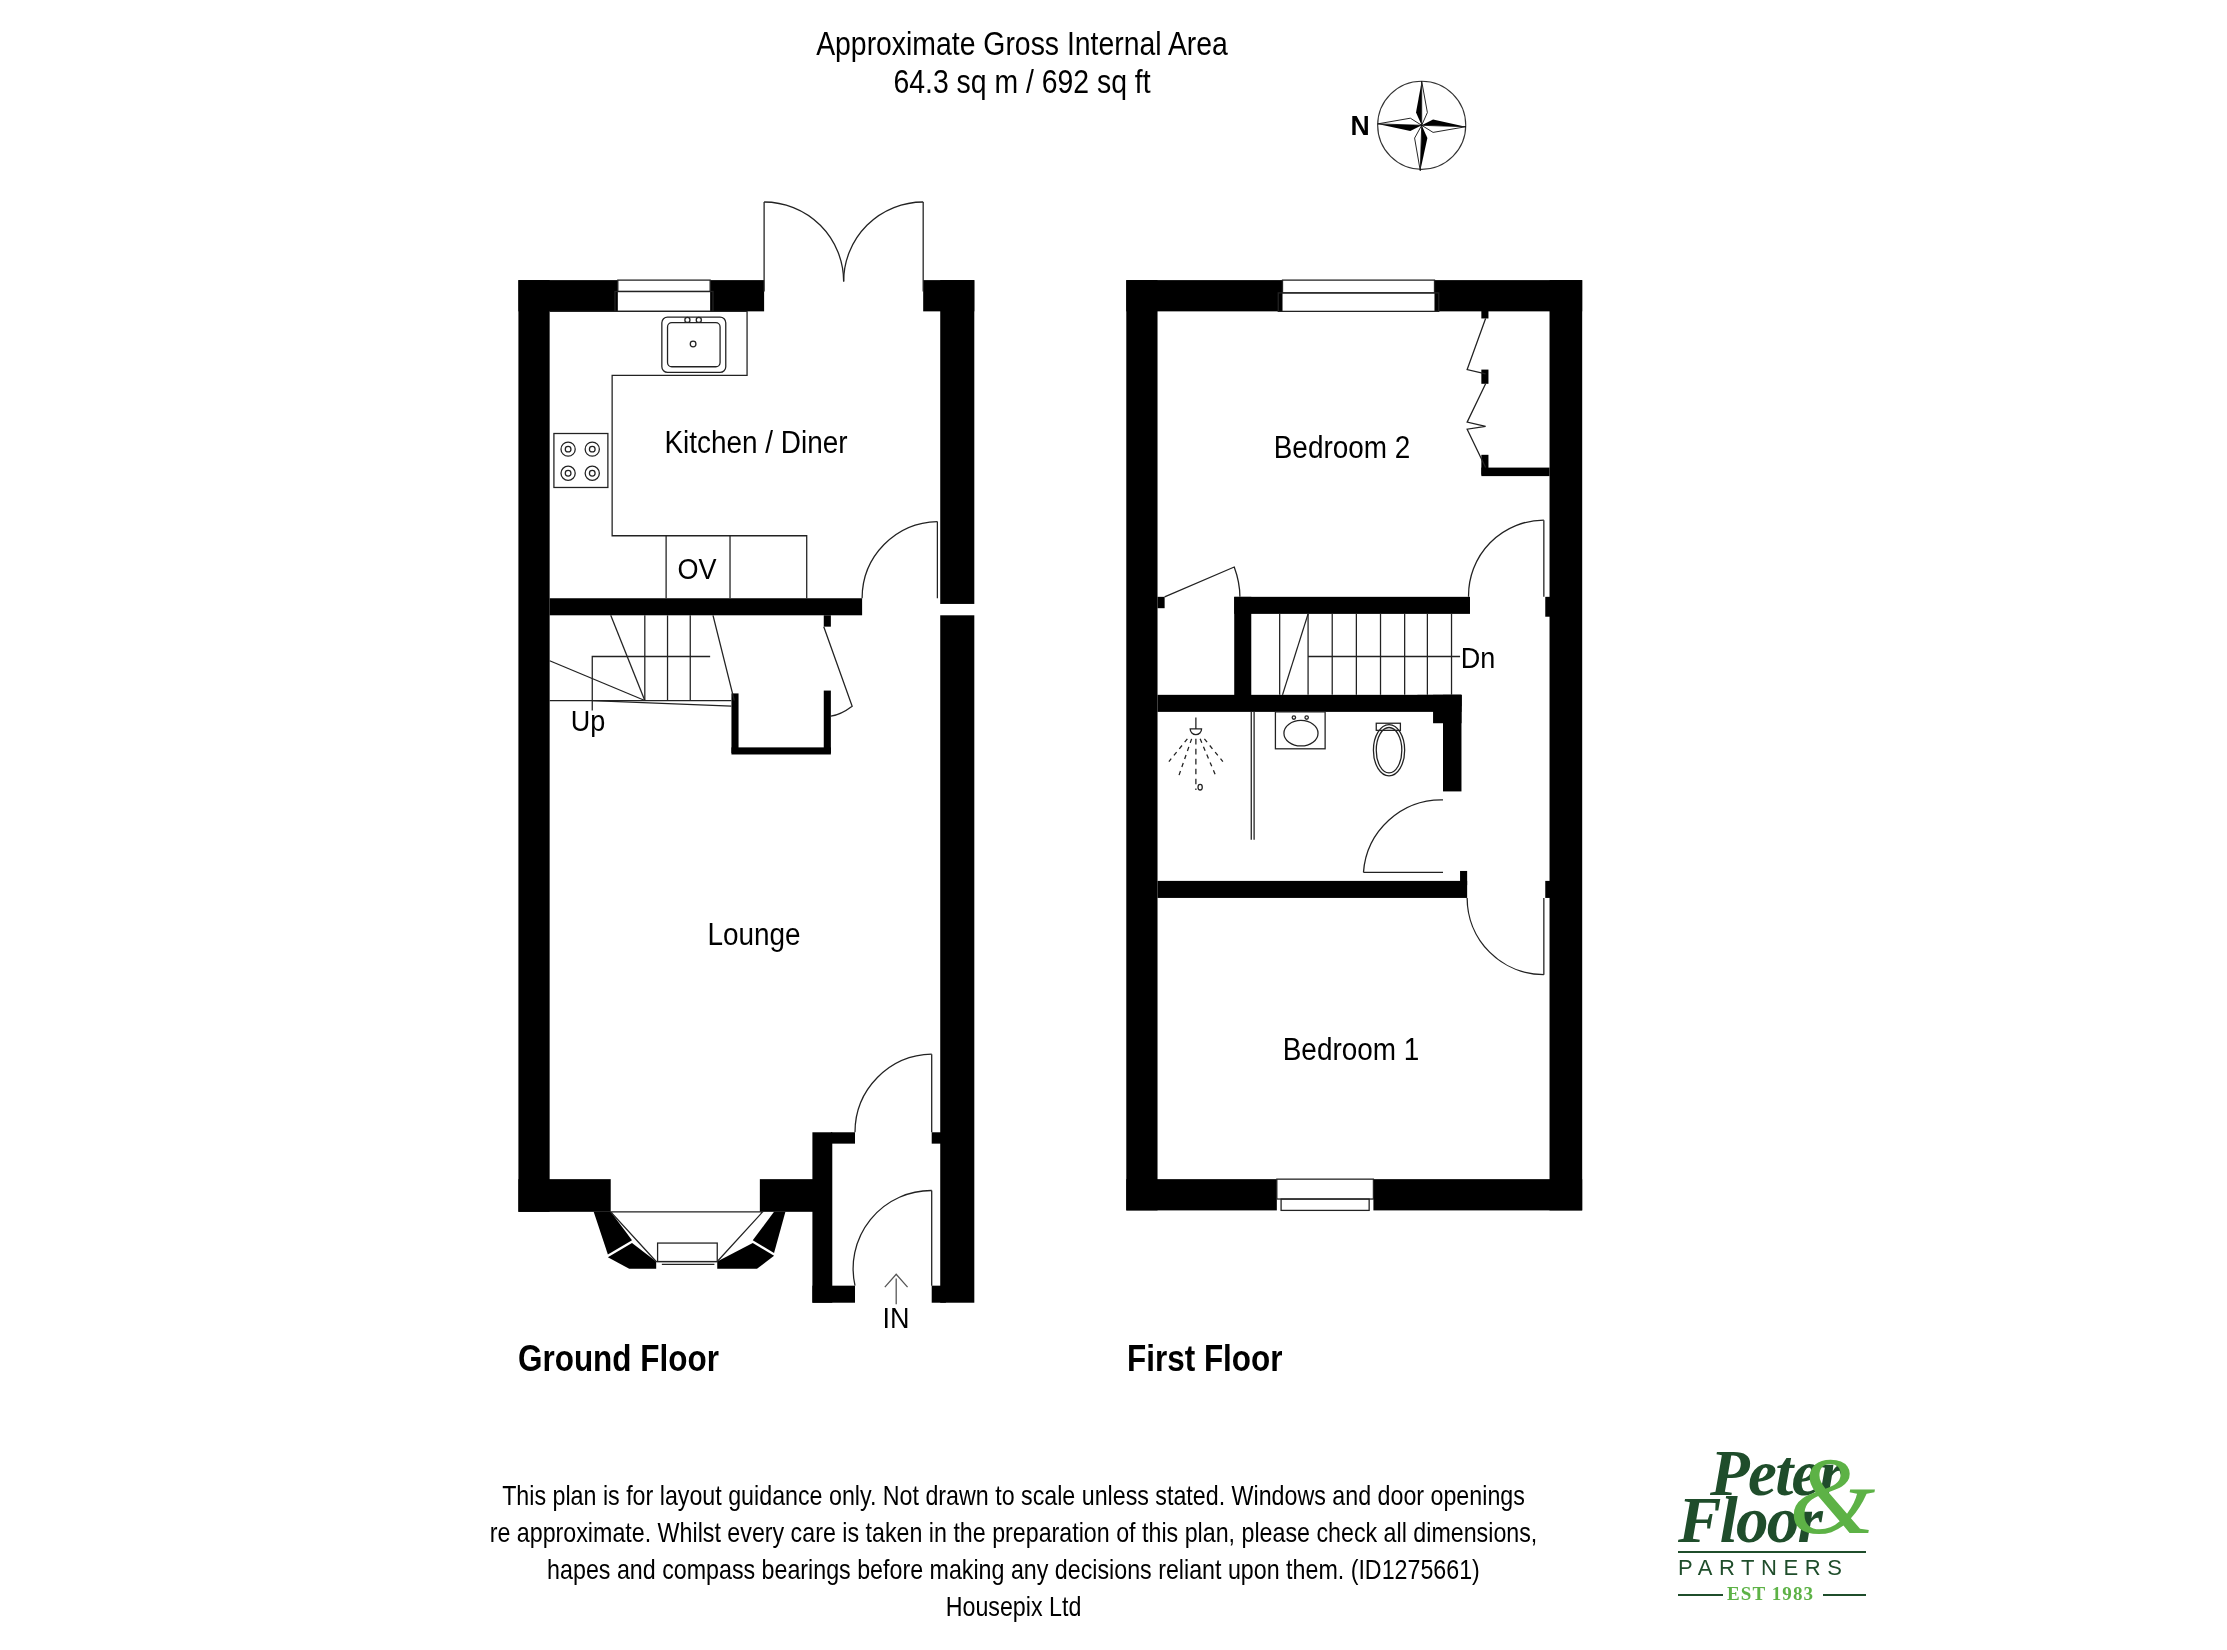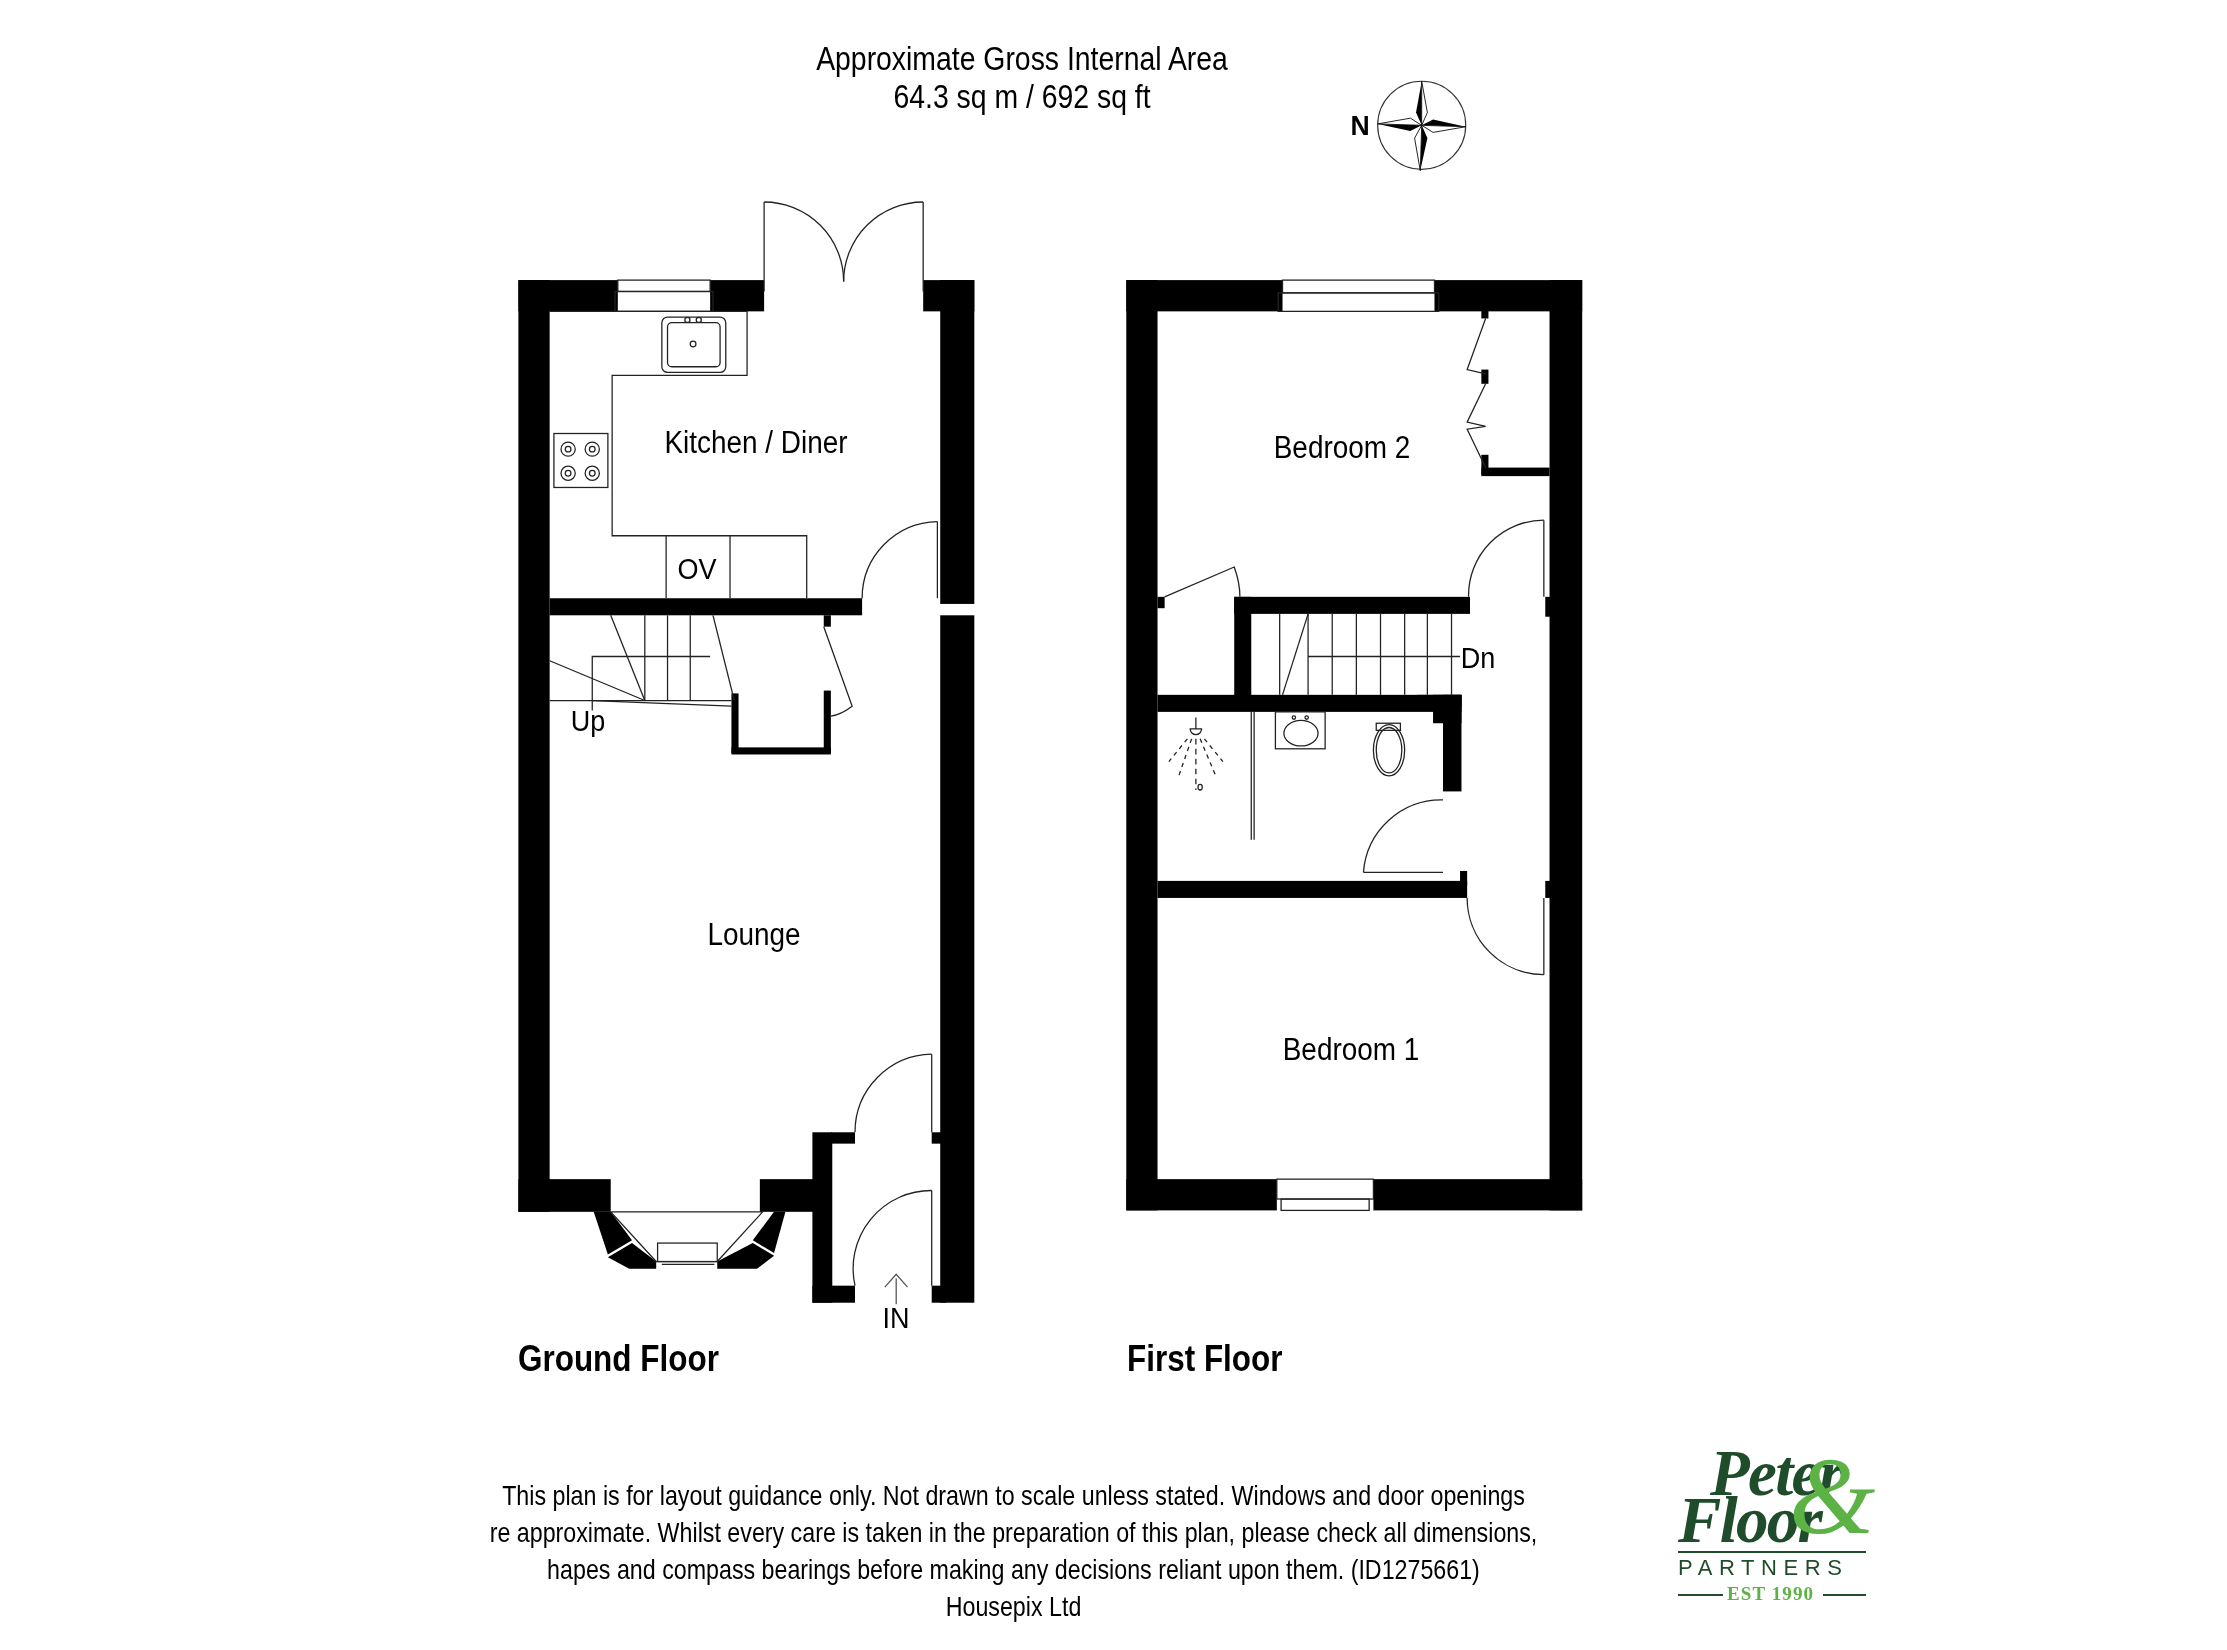--- a/index.html
+++ b/index.html
@@ -1,19 +1,19 @@
 <!DOCTYPE html>
 <html style="font-size:8.9px"><head>
 <meta charset="utf-8">
 <style>
   html, body { margin: 0; padding: 0; background: #ffffff; }
   body { width: 2227px; height: 1651px; position: relative; overflow: hidden; font-family: "Liberation Sans", sans-serif; color: #000; }
   .canvas { position: absolute; left: 0; top: 0; width: 2227px; height: 1651px; }
   .abs { position: absolute; white-space: nowrap; }
-  .hdr-wrap { position: absolute; left: 0; top: 40px; width: 2044px; text-align: center; }
+  .hdr-wrap { position: absolute; left: 0; top: 25px; width: 2044px; text-align: center; }
   .hdr-line { font-size: 33px; line-height: 38px; transform: scaleX(0.86); display: block; }
   .room { font-size: 31px; transform: translate(-50%, -50%) scaleX(0.9); }
   .small-label { font-size: 30px; transform: translate(-50%, -50%) scaleX(0.9); }
   .floor-title { font-size: 37px; font-weight: bold; transform-origin: 0 50%; transform: translateY(-50%) scaleX(0.85); }
   .disc-wrap { position: absolute; left: 299px; top: 1477px; width: 1429px; text-align: center; }
   .disc-line { display: block; font-size: 28px; line-height: 37px; transform: scaleX(0.83); white-space: nowrap; }
   .logo { position: absolute; left: 1678px; top: 1440px; width: 210px; height: 161px; }
   .logo-word { position: absolute; font-family: "Liberation Serif", serif; font-style: italic; font-weight: bold; color: #1f4d2b; font-size: 65px; line-height: 55px; letter-spacing: -1.7px; }
   .logo-amp { position: absolute; font-family: "Liberation Serif", serif; font-style: italic; color: #5db246; font-size: 111px; line-height: 111px; }
   .logo-rule { position: absolute; height: 1.7px; background: #1f4d2b; }
@@ -244,16 +244,16 @@
   <span class="disc-line">Housepix Ltd</span>
 </div>
 
 <div class="logo">
   <span class="logo-word" style="left:0;top:5.5px;margin-left:32px;">Peter</span>
   <span class="logo-word" style="left:0;top:53px;">Floor</span>
   <span class="logo-amp" style="left:111px;top:0px;">&amp;</span>
   <div class="logo-rule" style="left:0;top:111px;width:188px;"></div>
   <span class="logo-partners">PARTNERS</span>
   <div class="logo-rule" style="left:0;top:154px;width:45px;"></div>
-  <span class="logo-est">EST 1990</span>
+  <span class="logo-est">EST 1983</span>
   <div class="logo-rule" style="left:145px;top:154px;width:43px;"></div>
 </div>
 
 
 </body></html>

